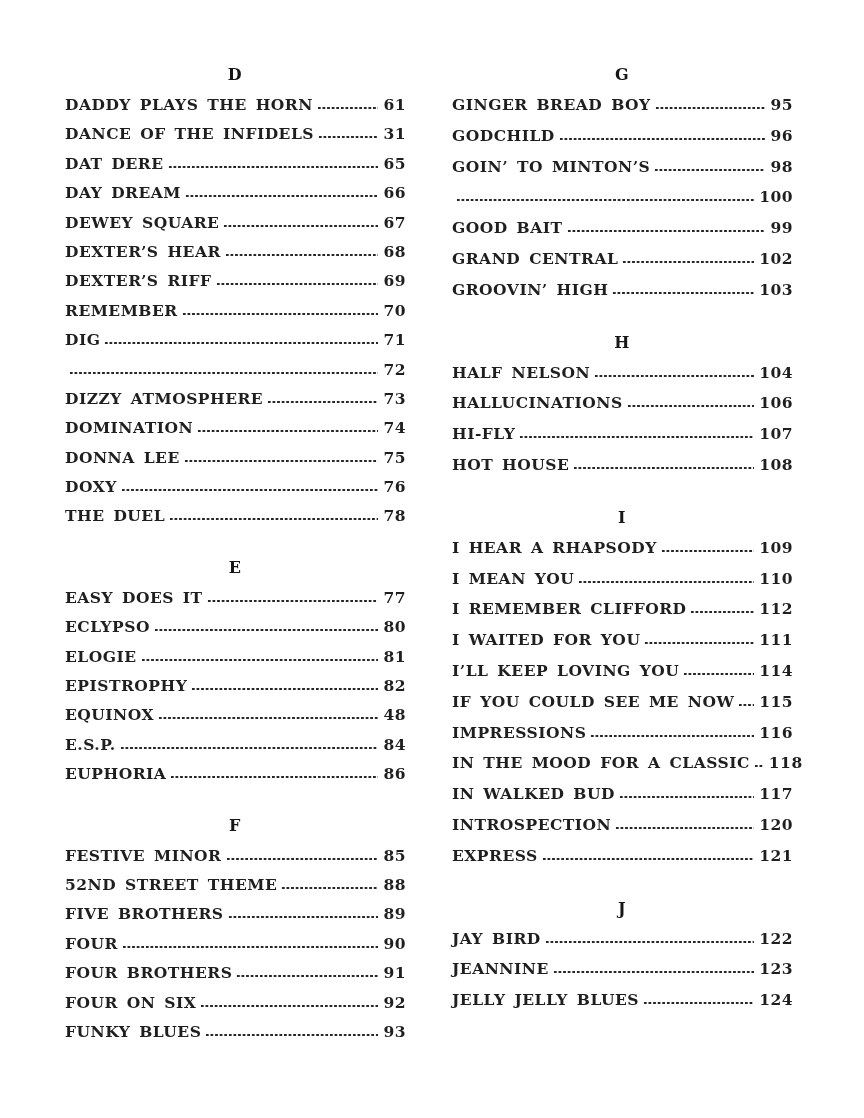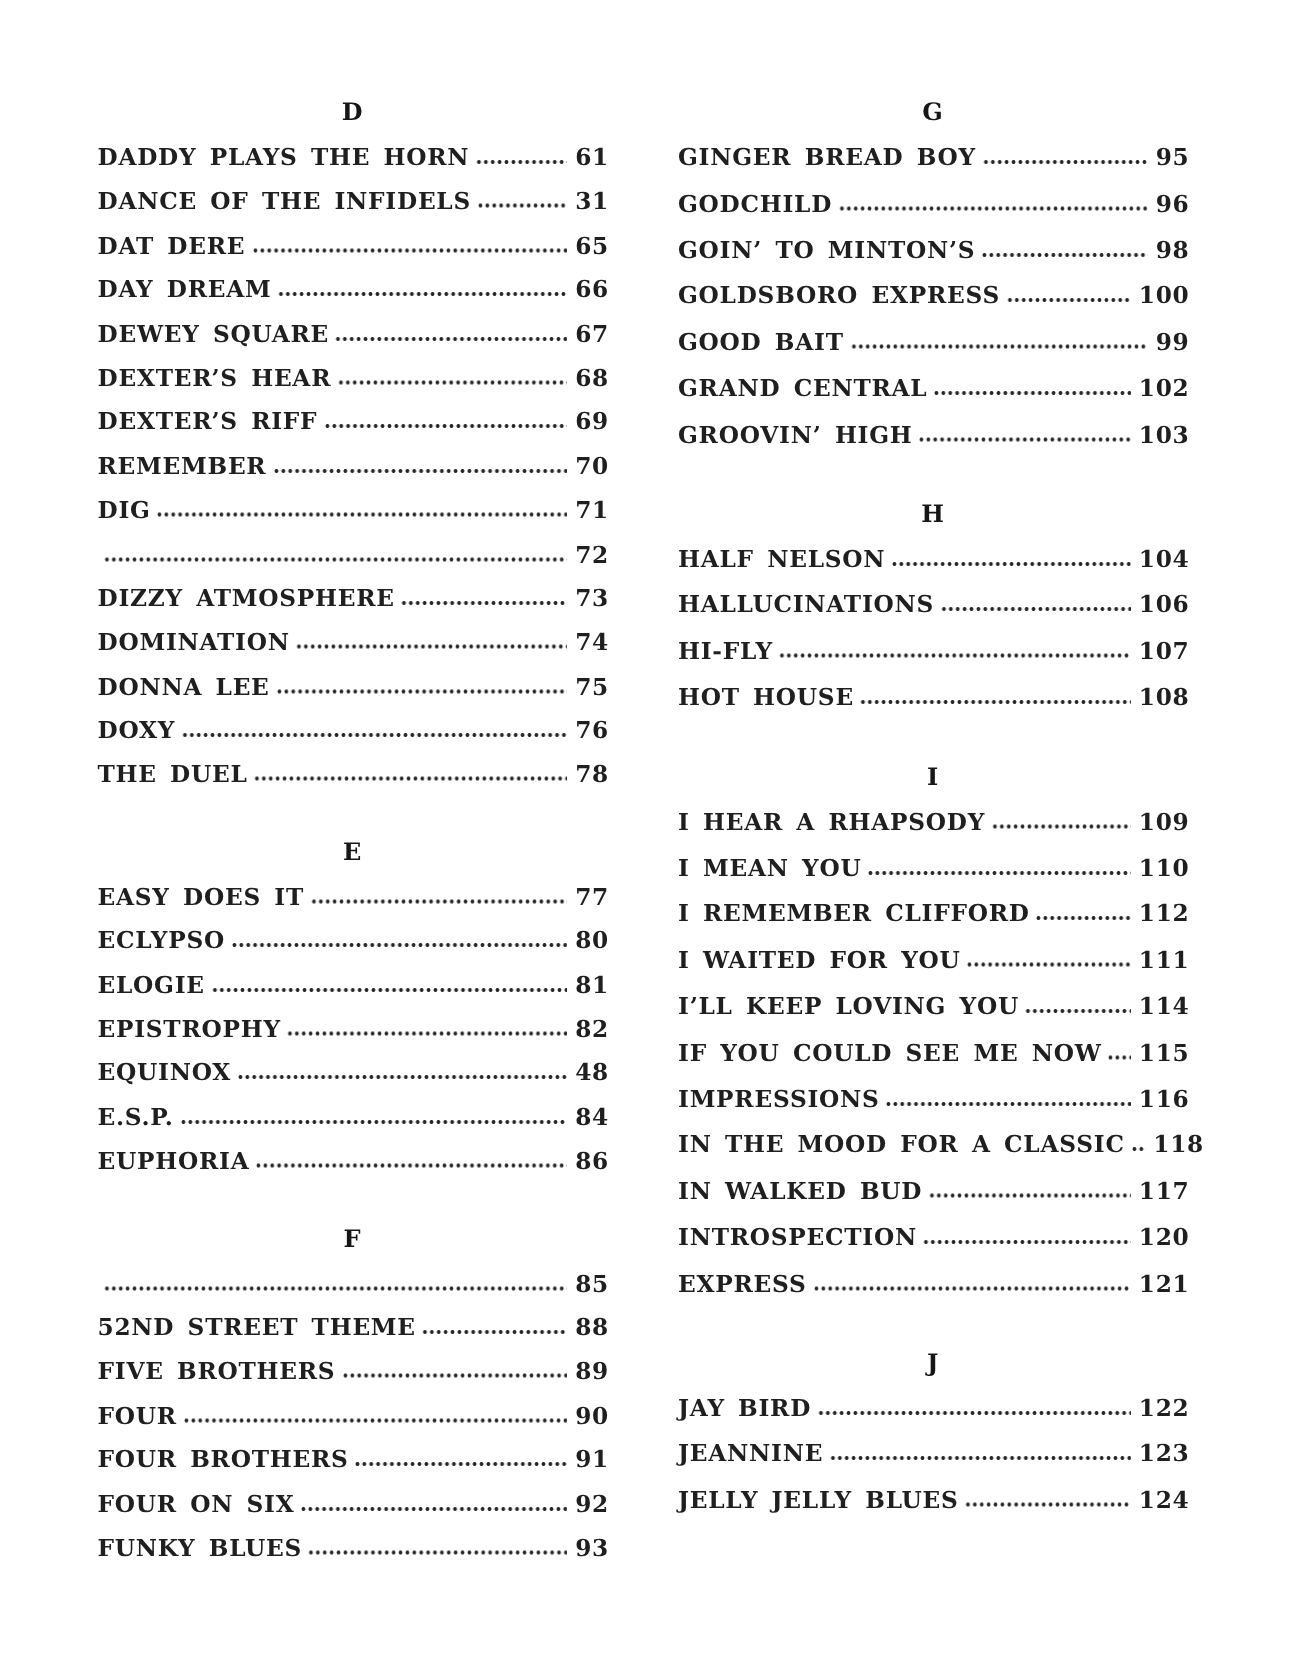--- a/index.html
+++ b/index.html
@@ -181,20 +181,21 @@
         </div>
         <div class="entry">
           <span class="title">EUPHORIA</span>
           <span class="dots"></span>
           <span class="pagenum">86</span>
         </div>
       </div>
       <div class="section">
         <div class="section-heading">F</div>
         <div class="entry">
+          <span class="title">FESTIVE MINOR</span>
           <span class="dots"></span>
           <span class="pagenum">85</span>
         </div>
         <div class="entry">
           <span class="title">52ND STREET THEME</span>
           <span class="dots"></span>
           <span class="pagenum">88</span>
         </div>
         <div class="entry">
           <span class="title">FIVE BROTHERS</span>
@@ -235,21 +236,20 @@
           <span class="title">GODCHILD</span>
           <span class="dots"></span>
           <span class="pagenum">96</span>
         </div>
         <div class="entry">
           <span class="title">GOIN’ TO MINTON’S</span>
           <span class="dots"></span>
           <span class="pagenum">98</span>
         </div>
         <div class="entry">
-          <span class="title">GOLDSBORO EXPRESS</span>
           <span class="dots"></span>
           <span class="pagenum">100</span>
         </div>
         <div class="entry">
           <span class="title">GOOD BAIT</span>
           <span class="dots"></span>
           <span class="pagenum">99</span>
         </div>
         <div class="entry">
           <span class="title">GRAND CENTRAL</span>

